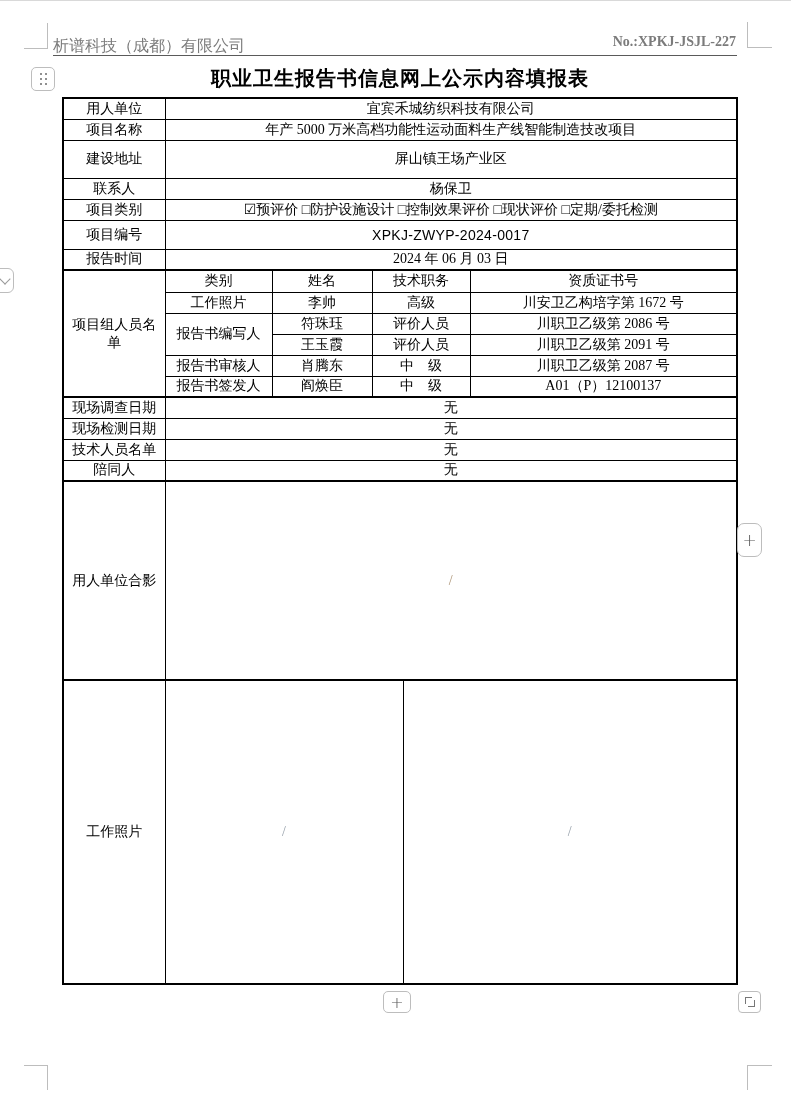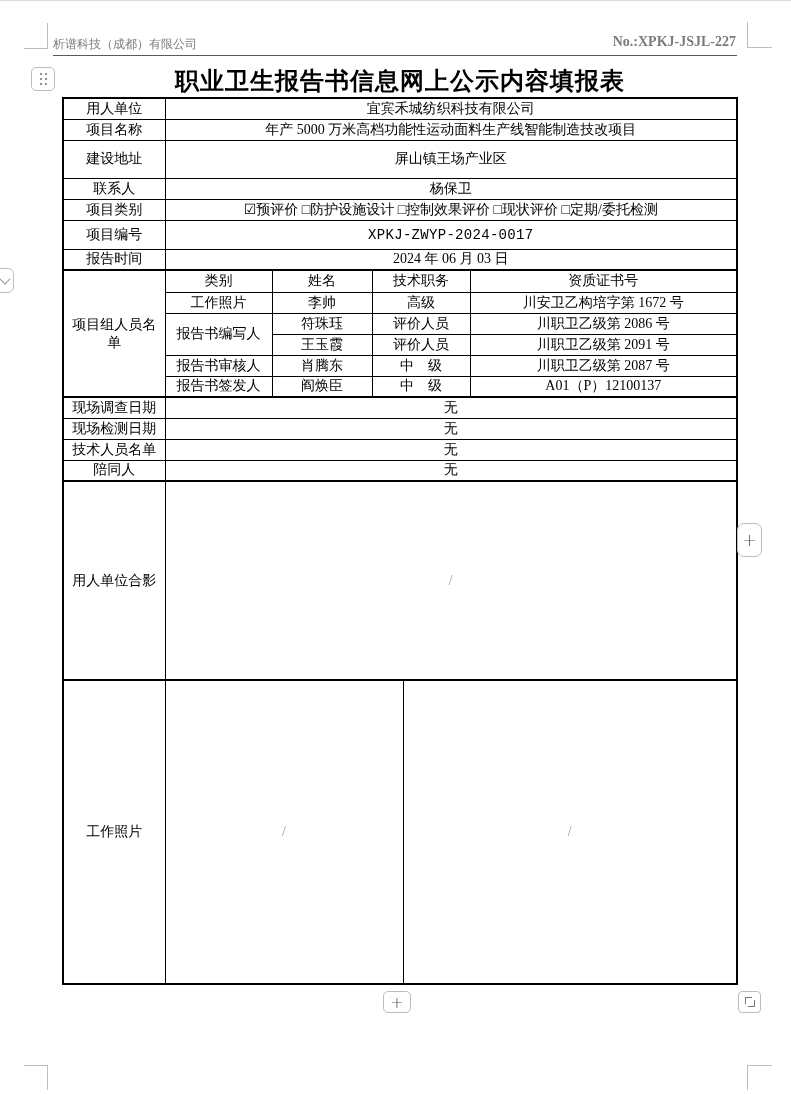--- a/index.html
+++ b/index.html
@@ -11,26 +11,26 @@
   .mark{position:absolute;background:#bdbdbd;}
   .m-tl-v{left:47px;top:23px;width:1px;height:26px;}
   .m-tl-h{left:24px;top:48px;width:24px;height:1px;}
   .m-tr-v{left:747px;top:22px;width:1px;height:26px;}
   .m-tr-h{left:747px;top:47px;width:25px;height:1px;}
   .m-bl-h{left:24px;top:1065px;width:24px;height:1px;}
   .m-bl-v{left:47px;top:1065px;width:1px;height:25px;}
   .m-br-h{left:747px;top:1065px;width:25px;height:1px;}
   .m-br-v{left:747px;top:1065px;width:1px;height:25px;}
 
-  .doc-company{position:absolute;left:53px;top:36px;font-size:12px;color:#7b7b7b;}
+  .doc-company{position:absolute;left:53px;top:36px;font-size:16px;color:#7b7b7b;}
   .doc-no{position:absolute;right:55px;top:34px;font-size:14px;color:#7b7b7b;font-weight:bold;}
   .header-rule{position:absolute;left:53px;right:54px;top:55px;height:1px;background:#5a5a5a;}
 
   .doc-title{position:absolute;left:63px;width:674px;top:65px;margin:0;text-align:center;
-             font-family:"Liberation Sans", sans-serif;font-weight:700;font-size:24px;
+             font-family:"Liberation Sans", sans-serif;font-weight:700;font-size:20px;
              letter-spacing:1px;color:#000;}
 
   
   .btn{position:absolute;background:#fff;border:1px solid #bdbdbd;border-radius:6px;
        display:flex;align-items:center;justify-content:center;cursor:pointer;
        font-family:"DejaVu Sans", sans-serif;color:#555;padding:0;box-sizing:border-box;}
   .drag-handle{left:31px;top:67px;width:24px;height:24px;border-radius:5px;}
   .dots{display:grid;grid-template-columns:2px 2px;grid-gap:3px;}
   .dots span{width:2px;height:2px;background:#6b6b6b;border-radius:1px;}
   .edge-collapse{left:-10px;top:268px;width:24px;height:25px;border-radius:6px;}
@@ -47,21 +47,21 @@
   
   table.form{position:absolute;left:62px;top:97px;width:674px;border-collapse:collapse;
              table-layout:fixed;}
   table.form td{border:1px solid #000;text-align:center;vertical-align:middle;
                 font-size:14px;padding:0 3px;overflow:hidden;}
   table.form{border:2px solid #000;}
   tr.thick td{border-top-width:2px;}
   tr.h21{height:21px;} tr.h22{height:22px;} tr.h29{height:29px;} tr.h38{height:38px;margin-top:47px;}
   tr.h199{height:199px;padding-left:21px;} tr.h304{height:304px;}
   td.vb{vertical-align:bottom;padding-bottom:4px;}
-  td.code{font-family:Liberation Mono, monospace;letter-spacing:.3px;margin-left:32px;}
+  td.code{font-family:Liberation Sans, sans-serif;letter-spacing:.3px;margin-left:32px;}
   td.slash-tan{color:#ad9577;font-size:13px;}
   td.slash-gray{color:#97a1ab;font-size:13px;}
 
   .doc-footer{position:absolute;right:52px;top:1051px;font-size:13px;white-space:nowrap;}
   .doc-footer .flbl{color:#958a7b;}
   .doc-footer .fval{color:#74879a;}
   .doc-footer .gap{display:inline-block;width:14px;}
 </style>
 </head>
 <body>

